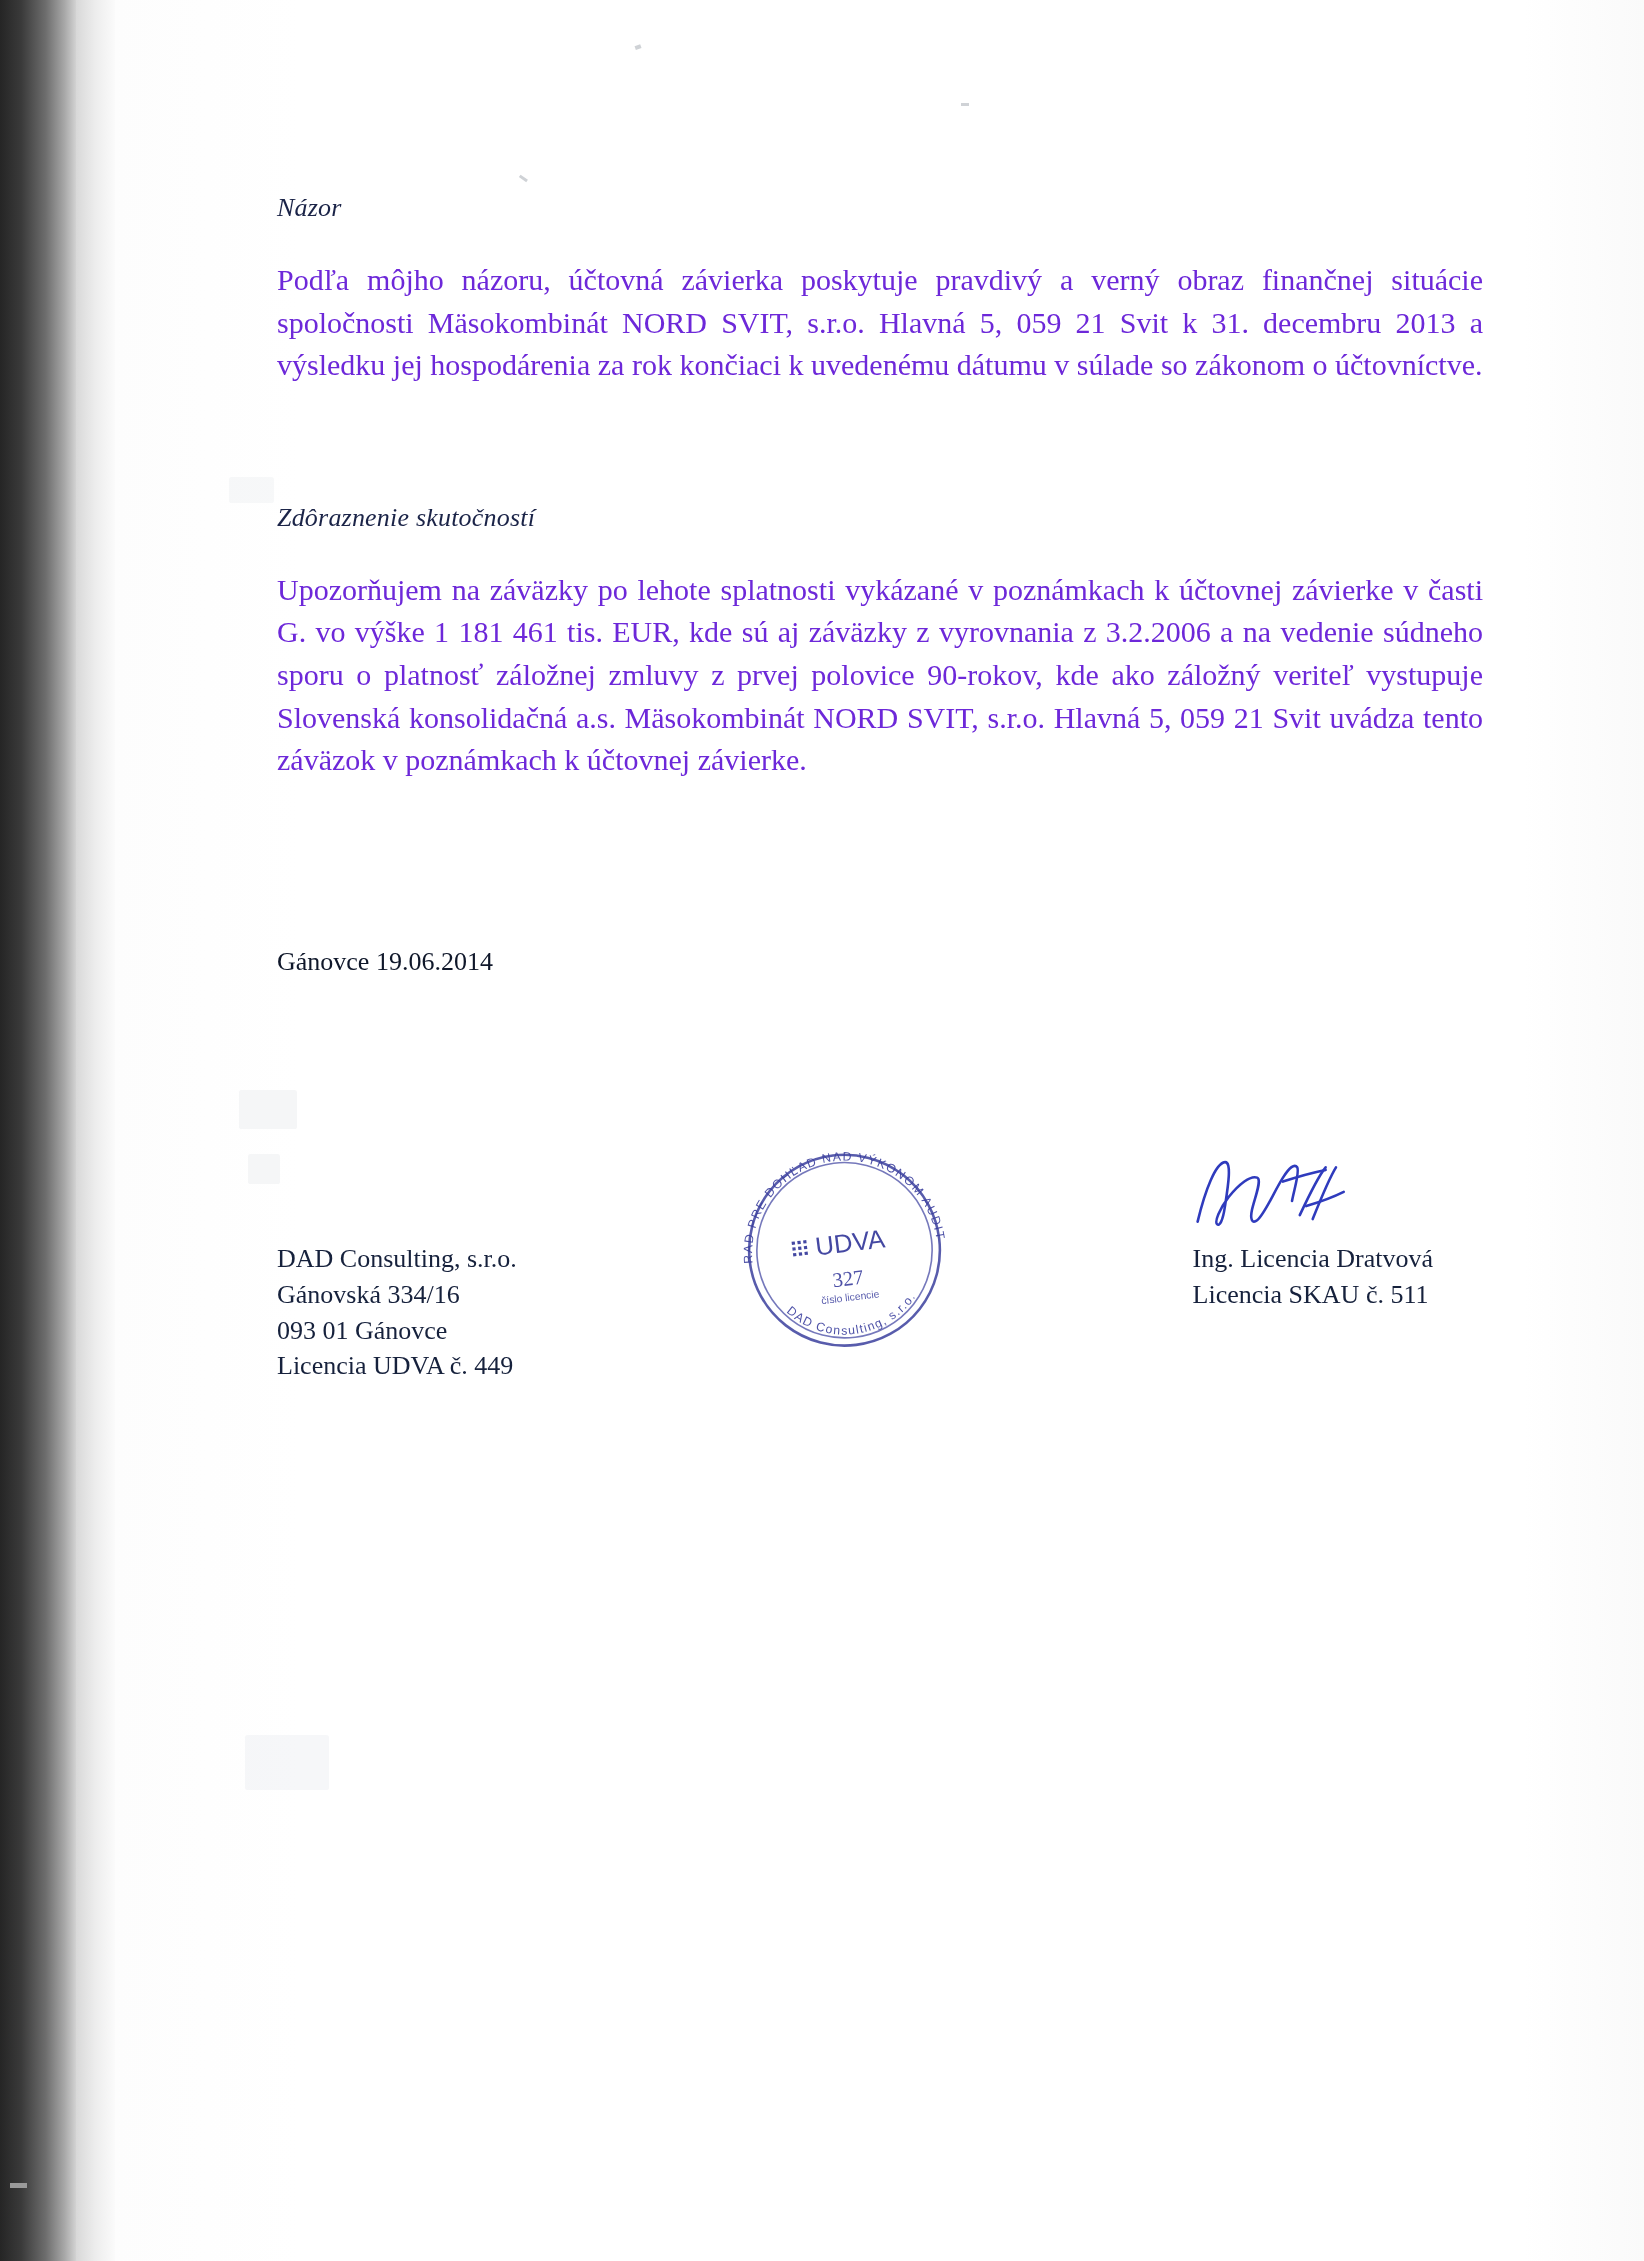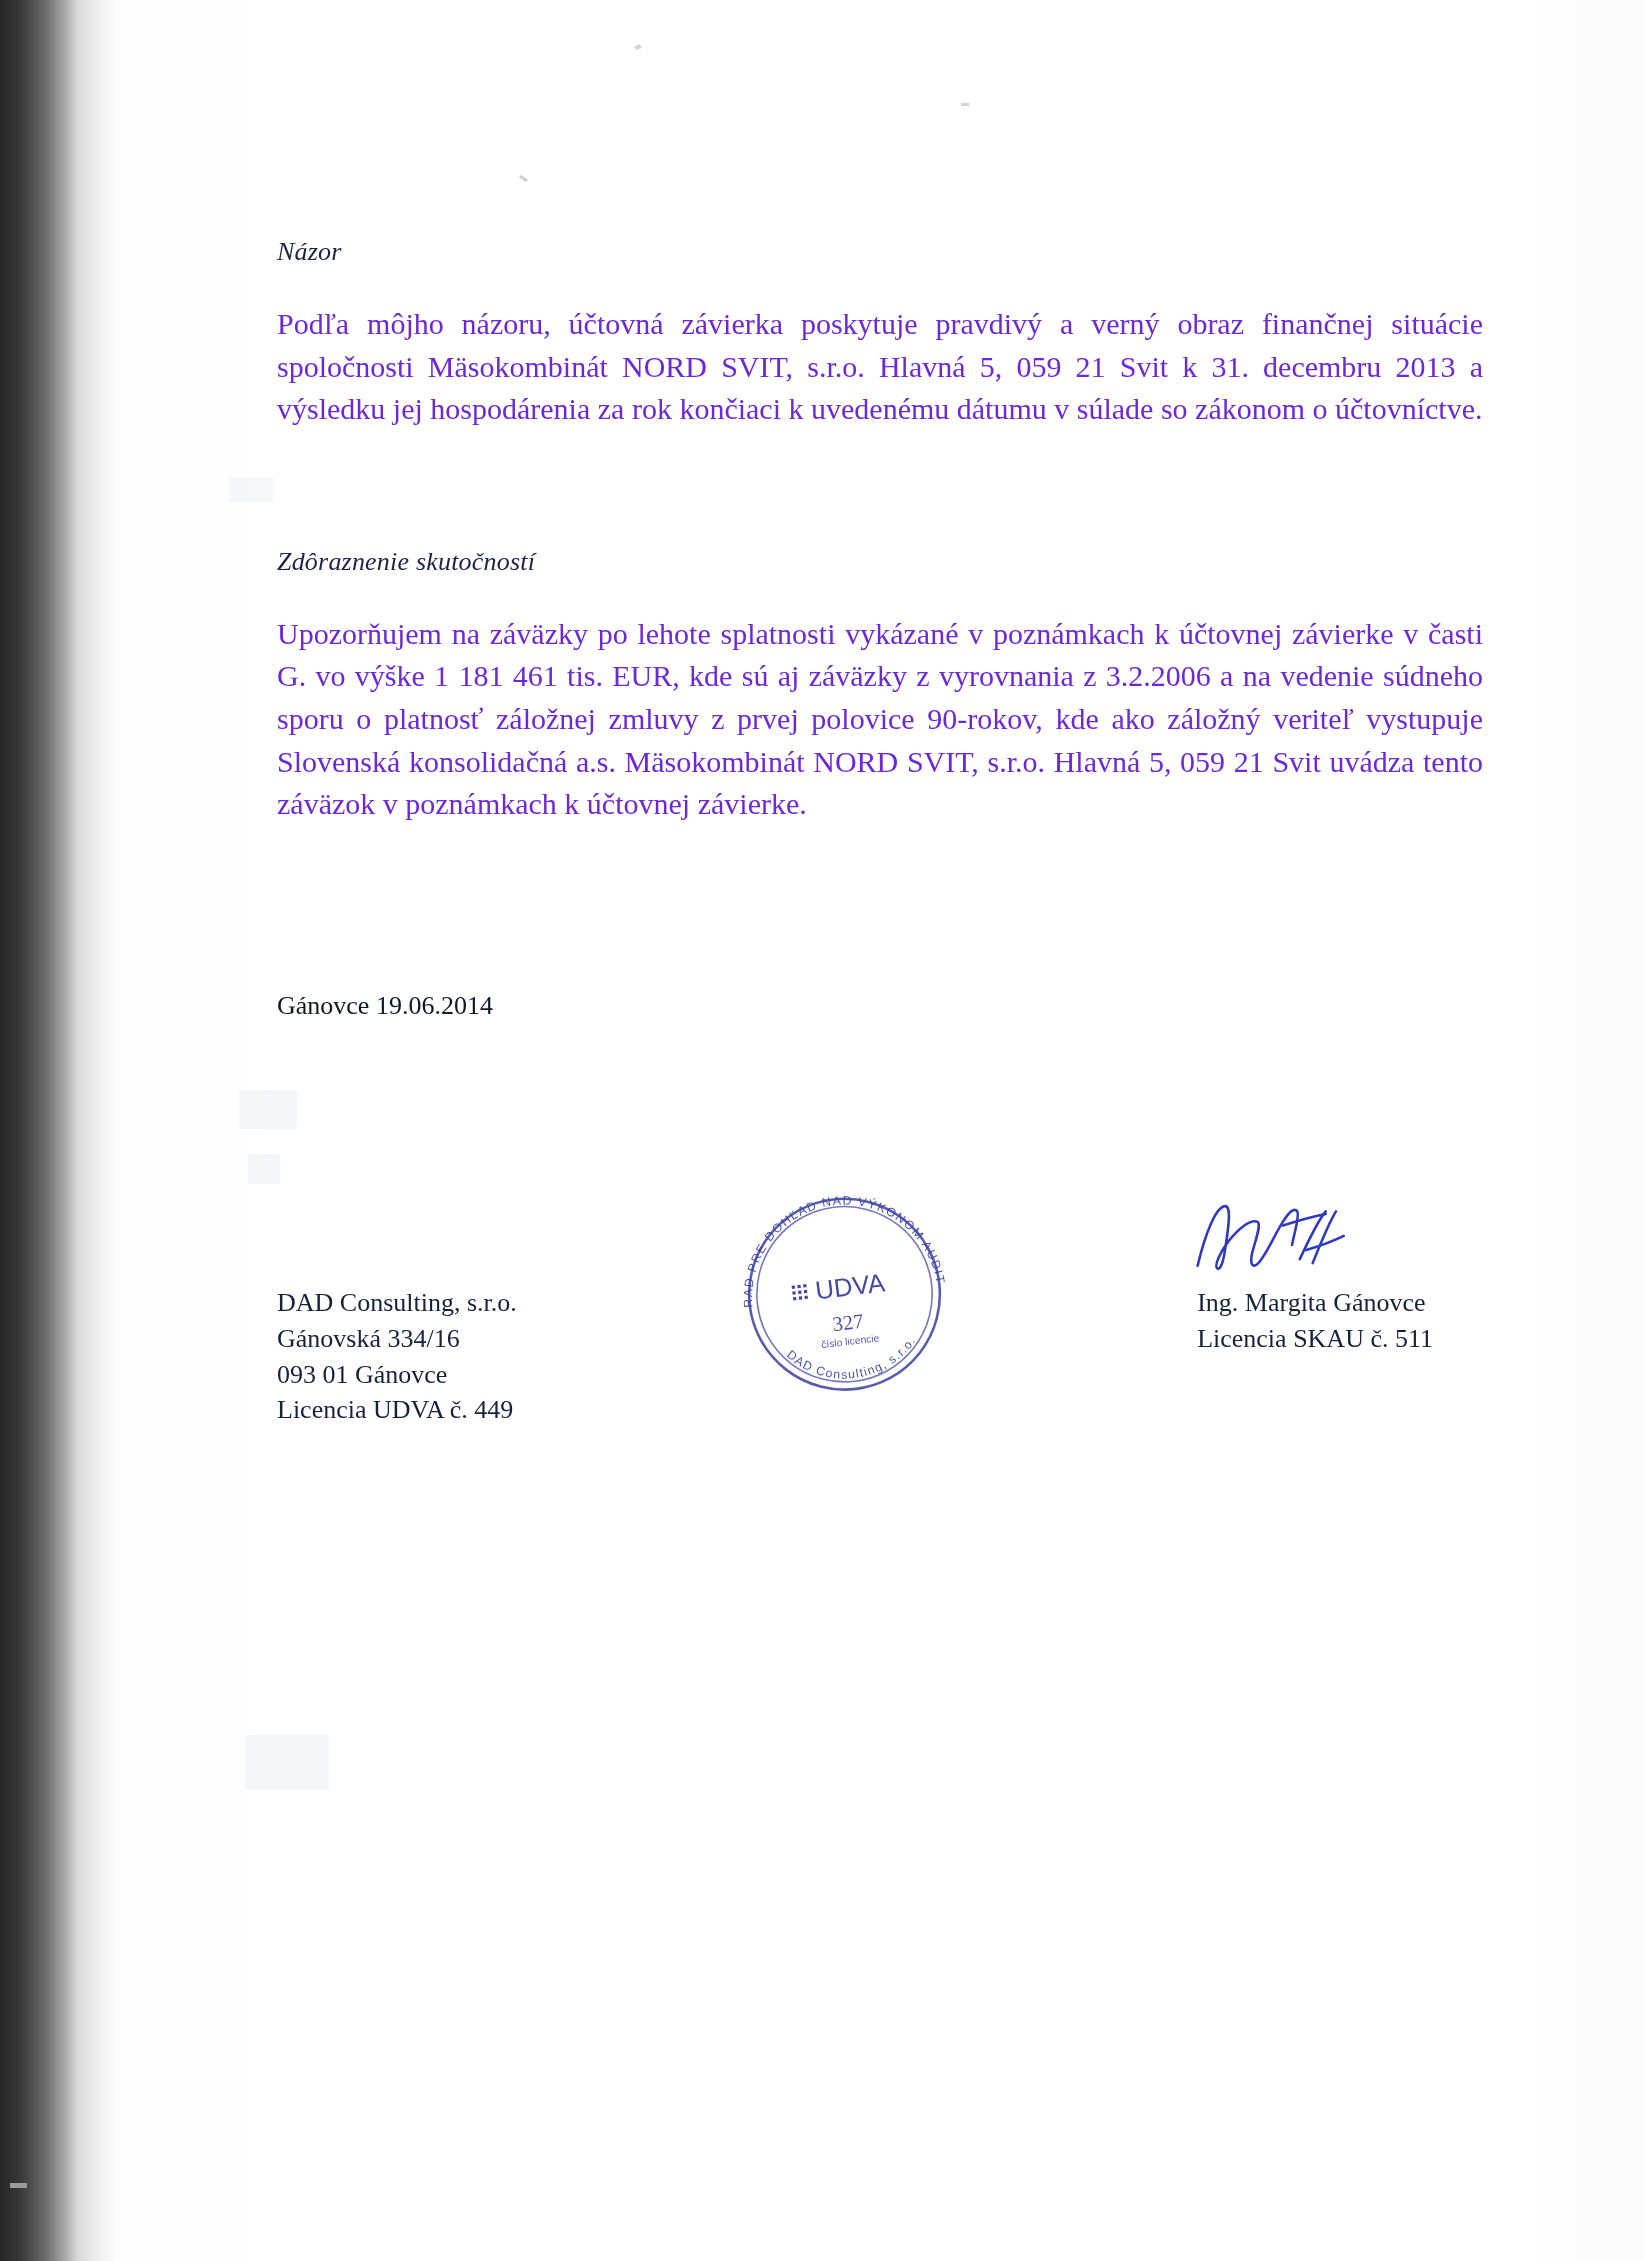--- a/index.html
+++ b/index.html
@@ -43,21 +43,20 @@
   .paper-tint {
     position: absolute;
     left: 115px; top: 0; right: 0; bottom: 0;
     background: linear-gradient(to right, #fdfdfd 0%, #ffffff 12%, #ffffff 92%, #fafafa 100%);
   }
   .content {
     position: absolute;
     left: 277px;
     top: 0;
     width: 1206px;
-    margin-top: 44px;
   }
   .heading {
     font-style: italic;
     font-size: 26px;
     letter-spacing: 0.2px;
     color: #1b2448;
   }
   p.body {
     font-size: 30px;
     line-height: 1.42;
@@ -199,20 +198,20 @@
             <path d="M18,120 C30,70 46,30 60,28 C72,26 64,72 60,98 C57,118 52,128 48,124 C44,120 52,100 66,82 C82,62 100,48 110,52 C118,55 106,84 102,102 C99,116 102,124 110,118 C122,108 136,74 150,52 C160,36 168,30 172,36 C176,42 168,68 164,88"></path>
             <path d="M150,58 C168,52 196,44 216,40"></path>
             <path d="M176,110 C190,80 206,48 216,36"></path>
             <path d="M196,116 C208,86 222,52 232,36"></path>
             <path d="M186,96 C206,90 228,82 244,74"></path>
           </g>
         </svg>
       </div>
 
       <div class="auditor">
-        <div>Ing. Margita Gánovce</div>
+        <div>Ing. Licencia Dratvová</div>
         <div>Licencia SKAU č. 511</div>
       </div>
 
     </div>
   </div>
 </div>
 
 
 </body></html>

